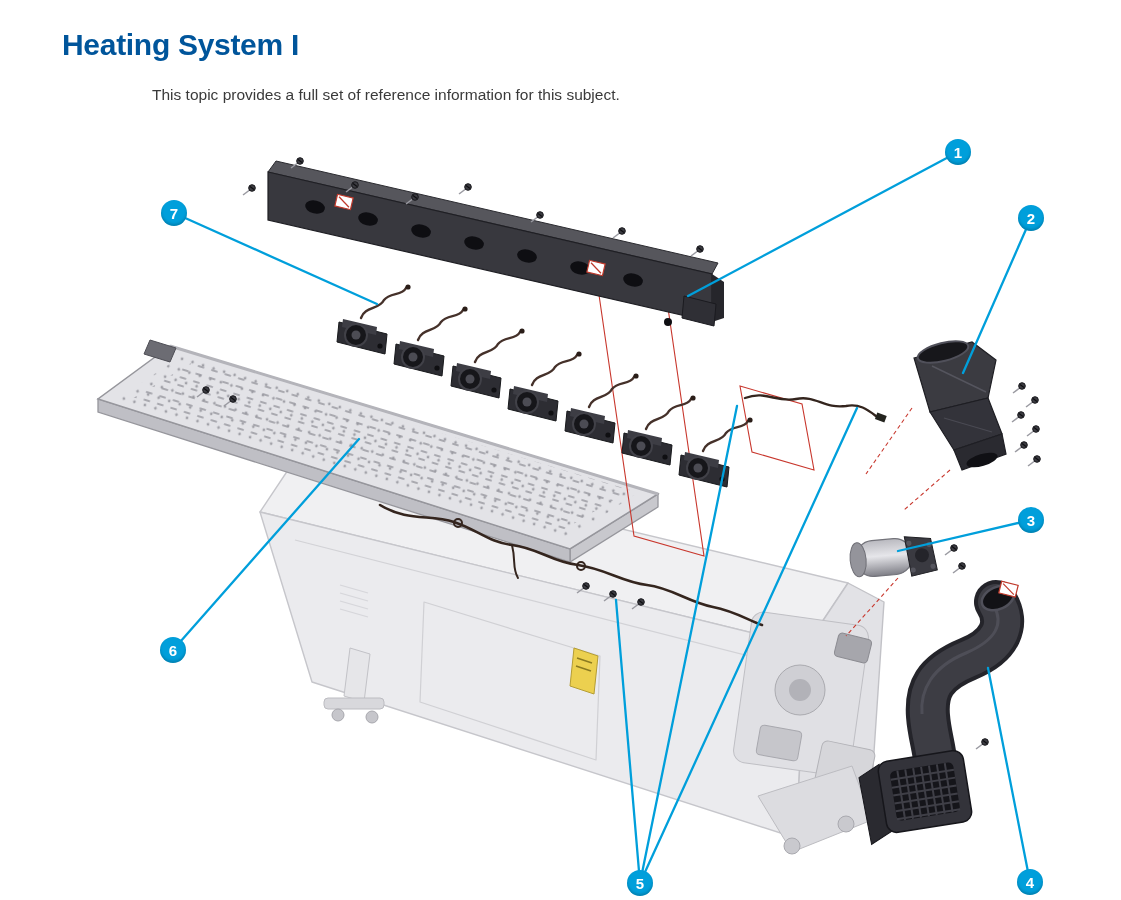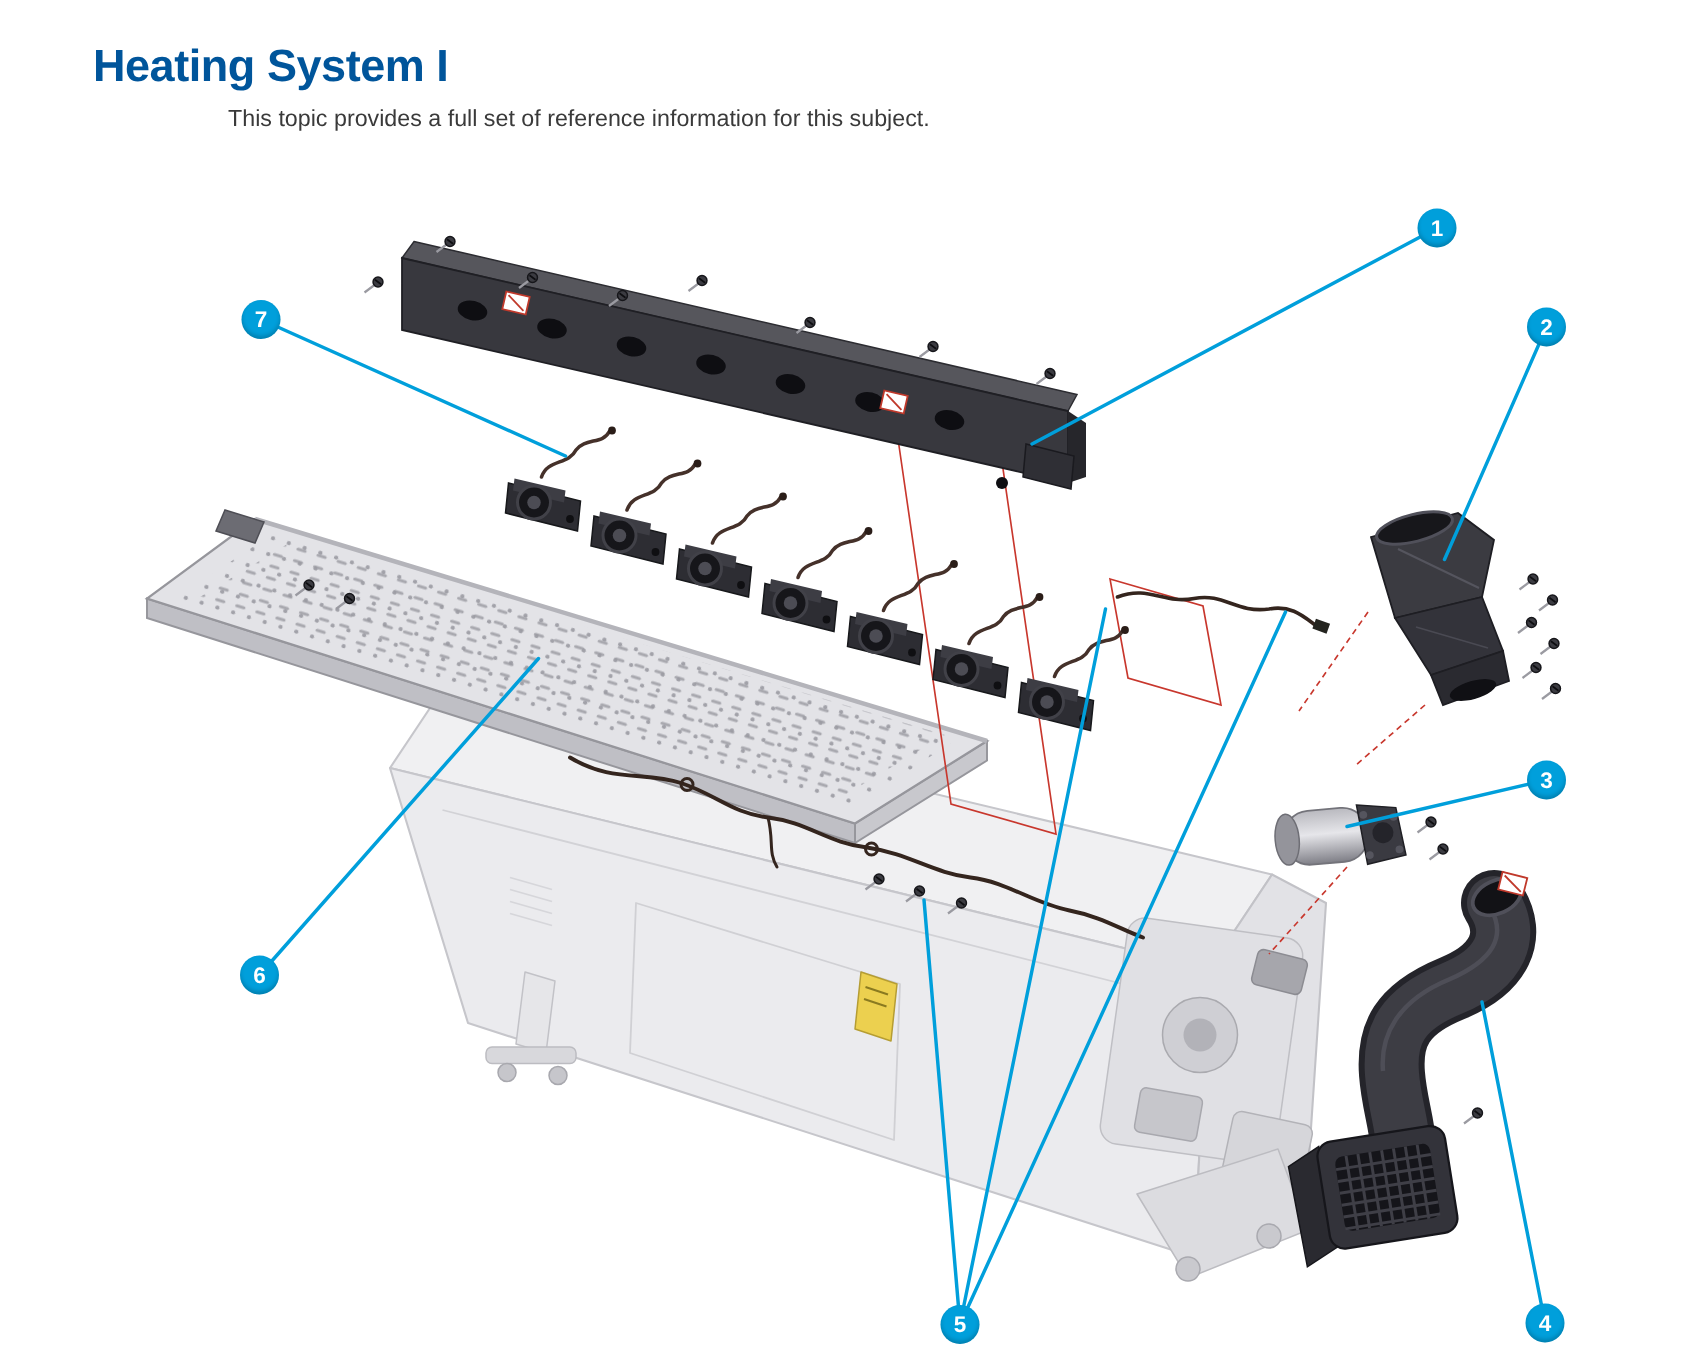--- a/index.html
+++ b/index.html
@@ -6,21 +6,21 @@
     --callout-blue:#009fdb;
     --title-color:#00559b;
     --text-color:#3a3a3a;
     --red-guide:#c8372d;
   }
   *{box-sizing:border-box;}
   html,body{margin:0;padding:0;background:#fff;}
   body{font-family:"Liberation Sans", sans-serif;}
   .page{position:relative;width:1121px;height:900px;background:#fff;overflow:hidden;}
   .page-title{position:absolute;left:62px;top:28px;margin:0;font-size:30px;font-weight:600;letter-spacing:-0.3px;color:var(--title-color);}
-  .page-intro{position:absolute;left:152px;top:71px;margin:0;font-size:15.5px;color:var(--text-color);}
+  .page-intro{position:absolute;left:152px;top:86px;margin:0;font-size:15.5px;color:var(--text-color);}
   .figure{position:absolute;left:0;top:0;width:1121px;height:900px;}
   .art{position:absolute;left:0;top:0;}
   .leader line{stroke:var(--callout-blue);stroke-width:2.3;}
   .red{stroke:var(--red-guide);}
   .callout{
     position:absolute;width:26px;height:26px;border-radius:50%;
     background:var(--callout-blue);color:#fff;font-weight:bold;font-size:15px;
     display:flex;align-items:center;justify-content:center;
     box-shadow:inset 0 -2px 3px rgba(0,0,0,.2);
     user-select:none;

